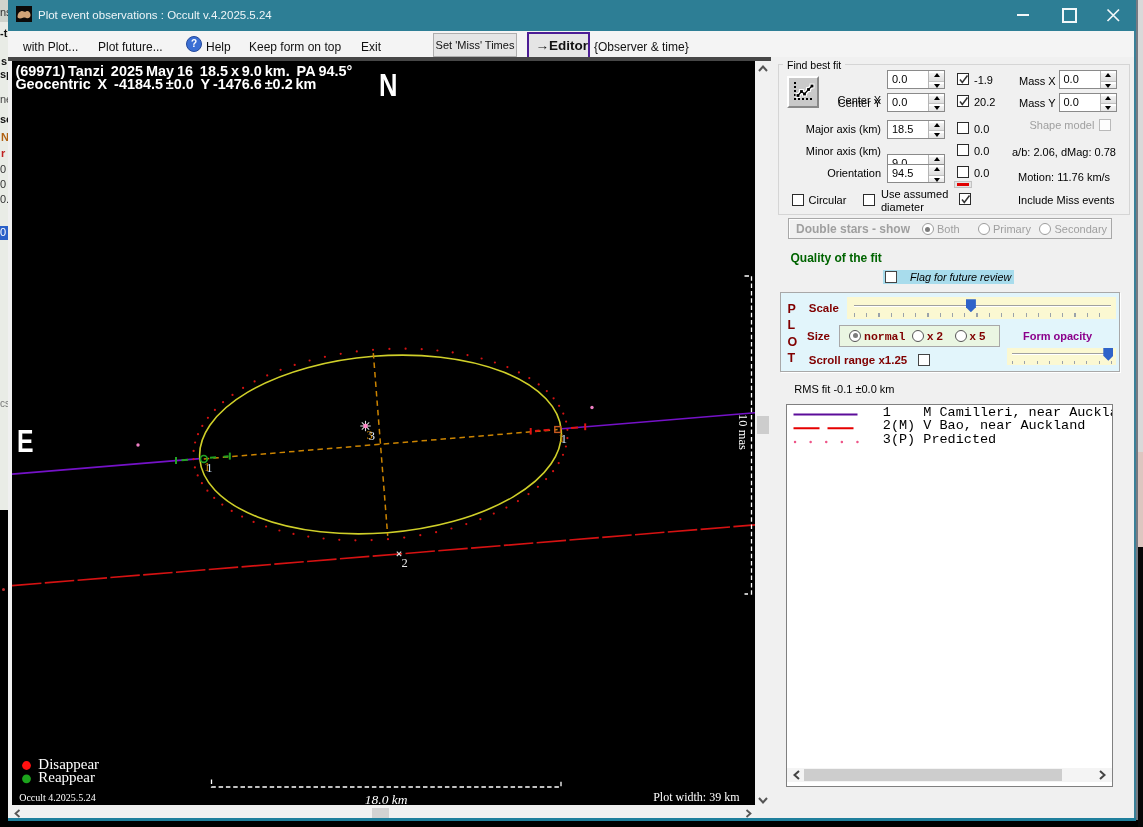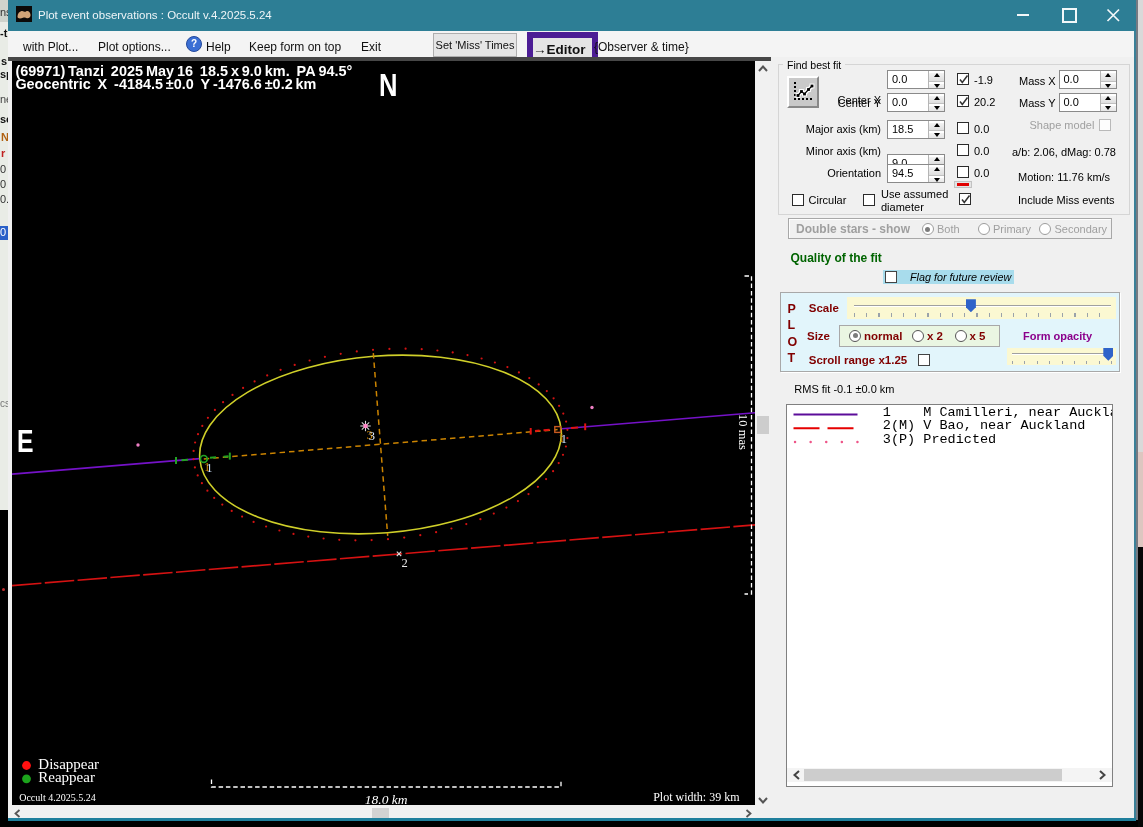--- a/index.html
+++ b/index.html
@@ -66,27 +66,27 @@
   <div class="txt">Plot event observations : Occult v.4.2025.5.24</div>
 
   <div class="abs" style="left:1009px;top:14px;width:12px;height:2px;background:#f2f7f9;"></div>
   <div class="abs" style="left:1054px;top:8px;width:11px;height:11px;border:2px solid #f2f7f9;"></div>
   <svg class="abs" style="left:1098px;top:8px;" width="15" height="15">
       <path d="M1.5 1.5 L13 13 M13 1.5 L1.5 13" stroke="#f2f7f9" stroke-width="1.7"></path>
     </svg>
 </div>
 <div class="abs" id="menubar">
   <div class="abs" style="left:15px;top:8.5px;">with Plot...</div>
-  <div class="abs" style="left:90px;top:8.5px;">Plot options...</div>
+  <div class="abs" style="left:90px;top:8.5px;">Plot future...</div>
   <div class="abs" style="left:178px;top:5px;width:14px;height:14px;border-radius:50%;background:#3b6fd4;border:1px solid #24499c;color:#fff;font-size:10px;font-weight:bold;text-align:center;line-height:14px;">?</div>
   <div class="abs" style="left:198px;top:8.5px;">Help</div>
   <div class="abs" style="left:241px;top:8.5px;">Keep form on top</div>
   <div class="abs" style="left:353px;top:8.5px;">Exit</div>
   <div class="abs" style="left:425px;top:2px;width:82px;height:22px;background:#e5e5e5;border:1px solid #aeaeae;font-size:11px;text-align:center;line-height:22px;white-space:nowrap;">Set 'Miss' Times</div>
-  <div class="abs" style="left:519px;top:1px;width:59px;height:24px;background:#e5e5e5;border:6px solid #4c1d95;font-size:13.5px;font-weight:bold;text-align:left;line-height:24px;">→Editor</div>
+  <div class="abs" style="left:519px;top:1px;width:59px;height:24px;background:#e5e5e5;border:2px solid #4c1d95;font-size:13.5px;font-weight:bold;text-align:right;line-height:24px;">→Editor</div>
   <div class="abs" style="left:586px;top:8.5px;font-size:12px;">{Observer &amp; time}</div>
 </div>
 <div class="abs" id="plotborder"></div>
 <svg class="abs" id="plotsvg" width="746" height="747" viewBox="0 0 746 747">
   <rect x="2" y="0" width="743" height="744" fill="#000000"></rect>
 
   <line x1="2" y1="413.1" x2="190" y2="397.6" stroke="#7512c8" stroke-width="1.6"></line>
   <line x1="552" y1="367.7" x2="745" y2="351.7" stroke="#7512c8" stroke-width="1.6"></line>
   <line x1="2" y1="524.6" x2="745" y2="463.9" stroke="#d61212" stroke-width="1.6" stroke-dasharray="29.5 3.4"></line>
 
@@ -425,21 +425,21 @@
   <div class="abs mar" style="left:17.5px;top:239.7px;line-height:16.4px;font-size:12.5px;">P<br>L<br>O<br>T</div>
   <div class="abs mar" style="left:38.8px;top:240.7px;">Scale</div>
   <div class="abs" style="left:77.4px;top:236.2px;width:268.8px;height:21.6px;background:#fbf8d2;">
     <div style="position:absolute;left:7px;right:5px;top:8px;height:1px;background:#a0a0a0;border-bottom:1px solid #fff;"></div>
     <div style="position:absolute;left:118.5px;top:2px;width:10px;height:13px;background:#2f63c9;clip-path:polygon(0 0,100% 0,100% 62%,50% 100%,0 62%);"></div>
     <div style="position:absolute;left:7px;top:16px;width:257px;height:3.5px;background:repeating-linear-gradient(90deg,#9aa2aa 0 1px,transparent 1px 12.25px);"></div>
   </div>
   <div class="abs mar" style="left:21px;top:269.1px;padding-left:16px;">Size</div>
   <div class="abs" style="left:69.4px;top:263.6px;width:159px;height:20px;background:#eaf6e2;border:1px solid #a8a8a8;"></div>
   <div class="rad rsel" style="left:79px;top:268.5px;border-color:#555;"></div>
-  <div class="abs mar" style="left:94px;top:268.5px;">normal</div>
+  <div class="abs mar" style="left:94px;top:268.5px;font-family:Liberation Mono, monospace;">normal</div>
   <div class="rad" style="left:141.8px;top:268.5px;border-color:#555;"></div>
   <div class="abs mar" style="left:157px;top:268.5px;">x 2</div>
   <div class="rad" style="left:185px;top:268.5px;border-color:#555;"></div>
   <div class="abs mar" style="left:199.5px;top:268.5px;">x 5</div>
   <div class="abs" style="left:253px;top:268.9px;font-weight:bold;font-size:11px;color:#8b008b;">Form opacity</div>
   <div class="abs" style="left:236.8px;top:286.8px;width:109.4px;height:17.7px;background:#fbf8d2;">
     <div style="position:absolute;left:5px;right:4px;top:5.5px;height:1px;background:#a0a0a0;border-bottom:1px solid #fff;"></div>
     <div style="position:absolute;left:96.5px;top:0px;width:10px;height:13px;background:#2f63c9;clip-path:polygon(0 0,100% 0,100% 62%,50% 100%,0 62%);"></div>
     <div style="position:absolute;left:5px;top:13px;width:100px;height:3.5px;background:repeating-linear-gradient(90deg,#9aa2aa 0 1px,transparent 1px 12.4px);"></div>
   </div>

